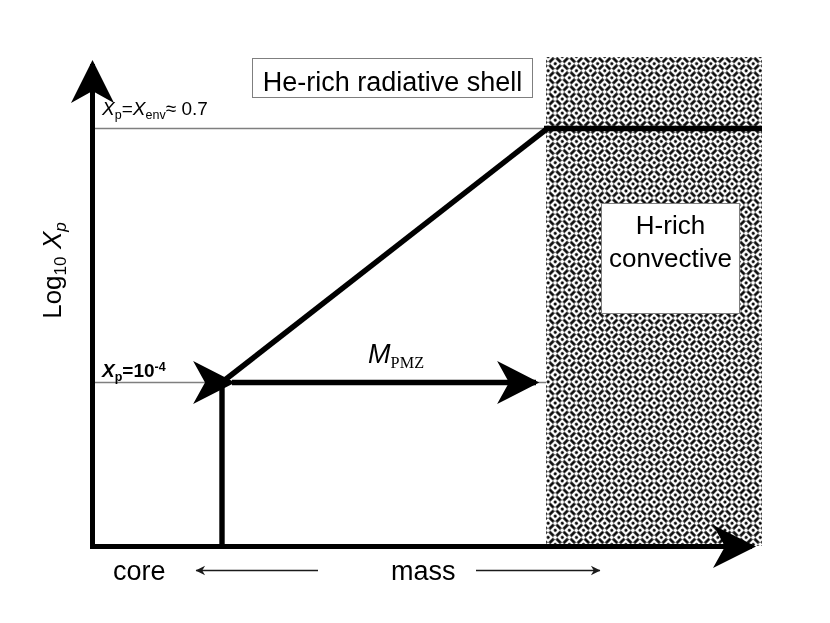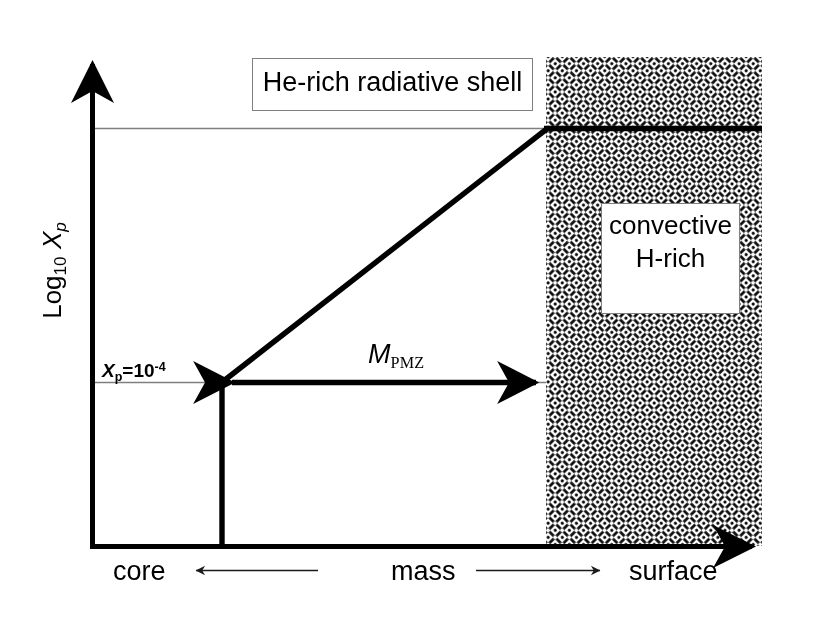--- a/index.html
+++ b/index.html
@@ -77,21 +77,21 @@
     border: 1.5px solid #7f7f7f;
     box-sizing: border-box;
     color: #000;
     text-align: center;
     font-size: 27px;
   }
   #box-he-rich {
     left: 252px;
     top: 58px;
     width: 281px;
-    height: 53px;
+    height: 40px;
     line-height: 46px;
   }
   #box-h-rich {
     left: 601px;
     top: 203px;
     width: 139px;
     height: 111px;
     padding-top: 5px;
     line-height: 1.28;
     font-size: 26px;
@@ -166,35 +166,37 @@
 
     <line x1="318" y1="570.5" x2="196" y2="570.5" stroke="#1a1a1a" stroke-width="1.7" marker-end="url(#arrowThin)"></line>
     <line x1="476" y1="570.5" x2="600" y2="570.5" stroke="#1a1a1a" stroke-width="1.7" marker-end="url(#arrowThin)"></line>
   </svg>
 
   <div id="y-axis-title">
     <span>Log</span><sub>10</sub>
     <span class="it">X</span><sub class="it">p</sub>
   </div>
 
+  <div class="lbl axis-tick-label" id="tick-xenv" style="left:102px; top:98px;">
+    <span class="it">X</span><sub>p</sub><span>=</span><span class="it">X</span><sub>env</sub><span>≈ 0.7</span>
+  </div>
 
   <div class="lbl axis-tick-label" id="tick-xfloor" style="left:102px; top:360px;font-weight:bold;">
     <span class="it">X</span><sub>p</sub><span>=</span><span>10</span><sup>-4</sup>
   </div>
 
   <div class="callout-box" id="box-he-rich">
     <span>He-rich radiative shell</span>
   </div>
 
   <div class="callout-box" id="box-h-rich">
+    <div>H-rich</div>
     <div>convective</div>
-    <div>H-rich</div>
   </div>
 
   <div class="lbl" id="mpmz-label">
     <span class="it">M</span><sub>PMZ</sub>
   </div>
 
   <div class="lbl axis-word" id="word-core">core</div>
   <div class="lbl axis-word" id="word-mass">mass</div>
-  <div class="lbl axis-word" id="word-surface">surface</div>
 
 </div>
 
 </body></html>

